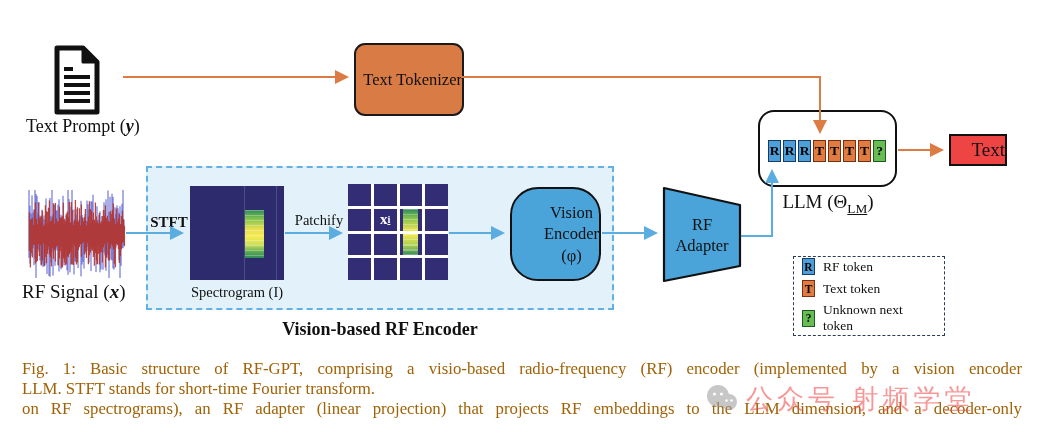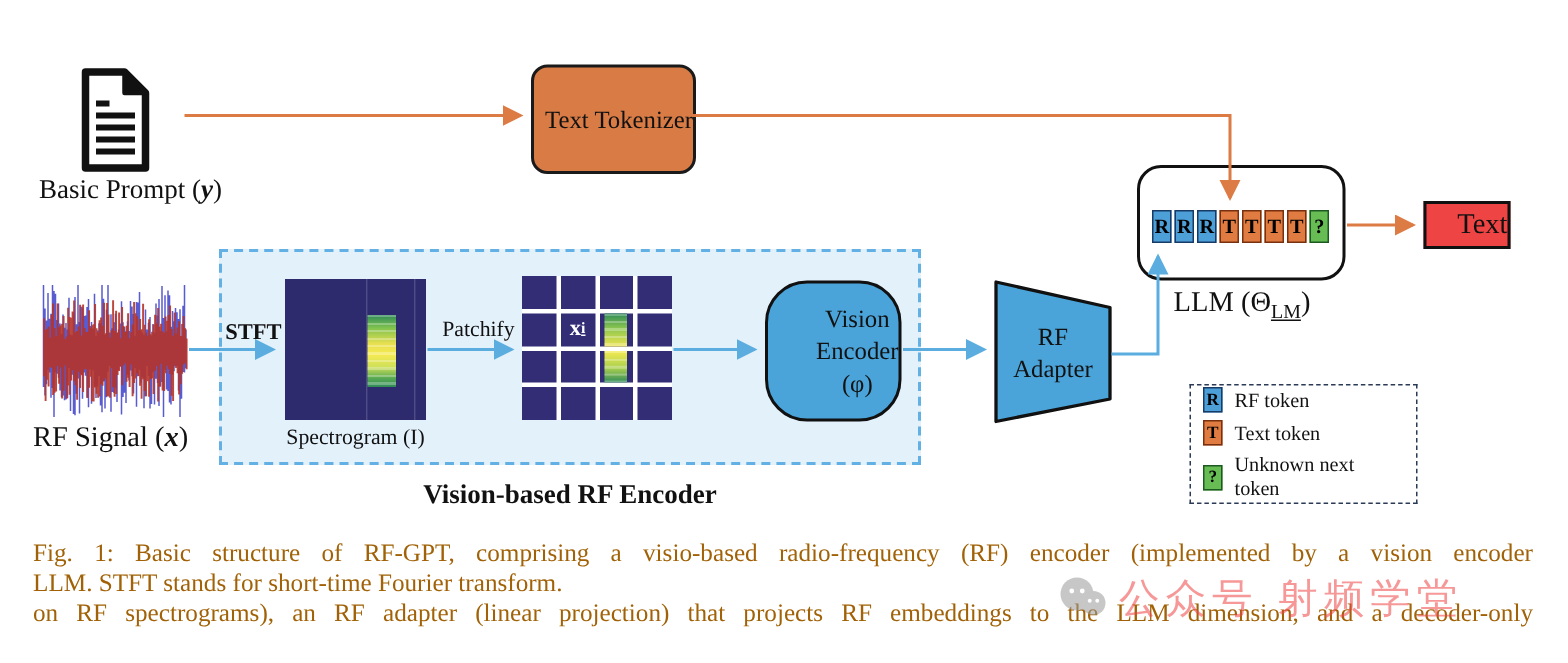--- a/index.html
+++ b/index.html
@@ -119,21 +119,21 @@
 <svg class="abs" style="left:52px;top:44px;" width="50" height="72" viewBox="0 0 50 72">
   <path d="M5,4 H31 L45,18 V68 H5 Z" fill="#fff" stroke="#111" stroke-width="5" stroke-linejoin="round"></path>
   <path d="M31,4 L31,18 H45 Z" fill="#111" stroke="#111" stroke-width="3" stroke-linejoin="round"></path>
   <line x1="12" y1="25" x2="21" y2="25" stroke="#111" stroke-width="4"></line>
   <line x1="12" y1="33" x2="38" y2="33" stroke="#111" stroke-width="4"></line>
   <line x1="12" y1="41" x2="38" y2="41" stroke="#111" stroke-width="4"></line>
   <line x1="12" y1="49" x2="38" y2="49" stroke="#111" stroke-width="4"></line>
   <line x1="12" y1="57" x2="38" y2="57" stroke="#111" stroke-width="4"></line>
 </svg>
 
-<div class="abs lbl prompt-label"><span>Basic Prompt (</span><span class="bi">y</span><span>)</span></div>
+<div class="abs lbl prompt-label"><span>Text Prompt (</span><span class="bi">y</span><span>)</span></div>
 
 <div class="abs center tokenizer-box">
   <span>Text Tokenizer</span>
 </div>
 
 <div class="abs encoder-panel"></div>
 <div class="abs lbl panel-title">Vision-based RF Encoder</div>
 
 <svg class="abs" style="left:28px;top:190px;" width="98" height="88" viewBox="0 0 98 88" id="rf-wave">
     <path d="M1,-0.0 L1,68.0 M2,15.7 L2,73.6 M3,23.6 L3,66.2 M4,5.4 L4,56.5 M5,22.5 L5,58.3 M6,19.2 L6,75.2 M7,-2.7 L7,68.7 M8,4.0 L8,89.9 M9,5.9 L9,58.2 M10,23.4 L10,59.2 M11,12.3 L11,61.8 M12,25.6 L12,70.4 M13,32.6 L13,74.7 M14,19.6 L14,73.6 M15,28.5 L15,76.9 M16,25.4 L16,76.4 M17,29.7 L17,75.3 M18,8.5 L18,55.3 M19,33.0 L19,84.0 M20,33.5 L20,59.9 M21,18.5 L21,86.0 M22,8.0 L22,86.8 M23,26.2 L23,72.5 M24,-2.3 L24,62.3 M25,24.7 L25,85.6 M26,14.4 L26,59.5 M27,14.9 L27,75.8 M28,20.6 L28,58.3 M29,20.3 L29,60.5 M30,14.7 L30,75.2 M31,9.3 L31,81.5 M32,27.4 L32,56.3 M33,24.7 L33,79.2 M34,29.1 L34,57.0 M35,5.8 L35,67.7 M36,33.8 L36,75.4 M37,30.3 L37,67.7 M38,25.5 L38,60.7 M39,25.5 L39,80.4 M40,-0.6 L40,84.8 M41,9.1 L41,64.4 M42,33.2 L42,82.4 M43,16.5 L43,74.8 M44,-1.9 L44,57.8 M45,31.6 L45,54.0 M46,19.5 L46,84.5 M47,28.9 L47,71.4 M48,24.8 L48,72.0 M49,19.2 L49,68.5 M50,31.8 L50,78.0 M51,29.6 L51,56.7 M52,25.6 L52,54.4 M53,10.8 L53,86.4 M54,24.8 L54,74.6 M55,28.0 L55,71.9 M56,30.8 L56,78.6 M57,24.2 L57,59.8 M58,30.7 L58,63.7 M59,10.6 L59,57.0 M60,14.3 L60,60.8 M61,19.4 L61,72.4 M62,33.8 L62,55.4 M63,11.3 L63,81.1 M64,11.6 L64,60.9 M65,4.7 L65,56.5 M66,30.3 L66,65.1 M67,31.8 L67,61.5 M68,33.2 L68,82.1 M69,16.3 L69,74.1 M70,29.7 L70,54.0 M71,25.2 L71,60.7 M72,21.4 L72,82.3 M73,33.7 L73,79.4 M74,26.0 L74,58.1 M75,31.9 L75,79.7 M76,12.3 L76,62.5 M77,20.3 L77,65.4 M78,9.3 L78,80.7 M79,30.7 L79,67.7 M80,0.6 L80,64.6 M81,22.0 L81,90.4 M82,6.9 L82,56.5 M83,30.9 L83,69.6 M84,3.7 L84,70.6 M85,6.9 L85,78.4 M86,27.9 L86,79.6 M87,17.3 L87,59.9 M88,24.1 L88,57.5 M89,15.3 L89,54.2 M90,18.2 L90,54.0 M91,22.7 L91,70.4 M92,16.1 L92,88.4 M93,34.0 L93,75.8 M94,13.8 L94,58.0 M95,-7.4 L95,58.3 M96,29.7 L96,55.3 " stroke="#3c3fc9" stroke-width="1" fill="none" opacity="0.85"></path>

